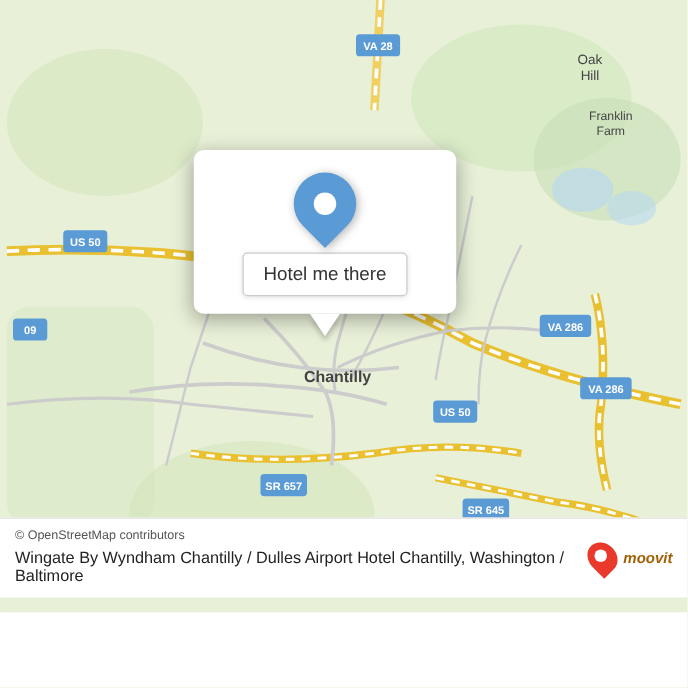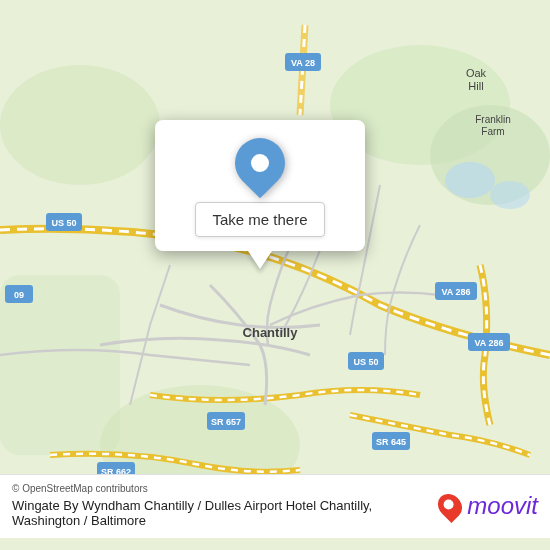--- a/index.html
+++ b/index.html
@@ -7,21 +7,21 @@
     body {
       width: 550px;
       height: 550px;
       overflow: hidden;
       font-family: Arial, sans-serif;
       position: relative;
     }
 
     #map-container {
       width: 550px;
-      height: 550px;
+      height: 490px;
       position: relative;
       overflow: hidden;
     }
 
     
     #map-bg {
       width: 100%;
       height: 100%;
       position: absolute;
       top: 0; left: 0;
@@ -151,23 +151,23 @@
       height: 10px;
       background: white;
       border-radius: 50%;
       position: absolute;
       top: 6px;
       left: 6px;
       transform: rotate(45deg);
     }
 
     #moovit-text {
-      font-size: 24px;
-      font-weight: normal;
-      color: #6d28d9;
+      font-size: 12px;
+      font-weight: bold;
+      color: #a16207;
       font-style: italic;
     }
   </style>
 </head>
 <body>
 
 <div id="map-container">
   <div id="map-bg"></div>
 
   <svg id="map-svg" viewBox="0 0 550 500">
@@ -245,21 +245,21 @@
     <text x="476" y="65" text-anchor="middle" font-size="11" fill="#444">Hill</text>
 
     <text x="493" y="98" text-anchor="middle" font-size="10" fill="#444">Franklin</text>
     <text x="493" y="110" text-anchor="middle" font-size="10" fill="#444">Farm</text>
   </svg>
 
   <div id="popup-card">
     <div id="popup-pin">
       <div id="popup-pin-inner"></div>
     </div>
-    <button id="take-me-there-btn">Take me there</button>
+    <button id="take-me-there-btn">Hotel me there</button>
     <div id="popup-triangle"></div>
   </div>
 
   <div id="bottom-bar">
     <div id="bottom-left">
       <span id="osm-credit">© OpenStreetMap contributors</span>
       <span id="hotel-name">Wingate By Wyndham Chantilly / Dulles Airport Hotel Chantilly, Washington / Baltimore</span>
     </div>
     <div id="moovit-logo">
       <div id="moovit-pin">

